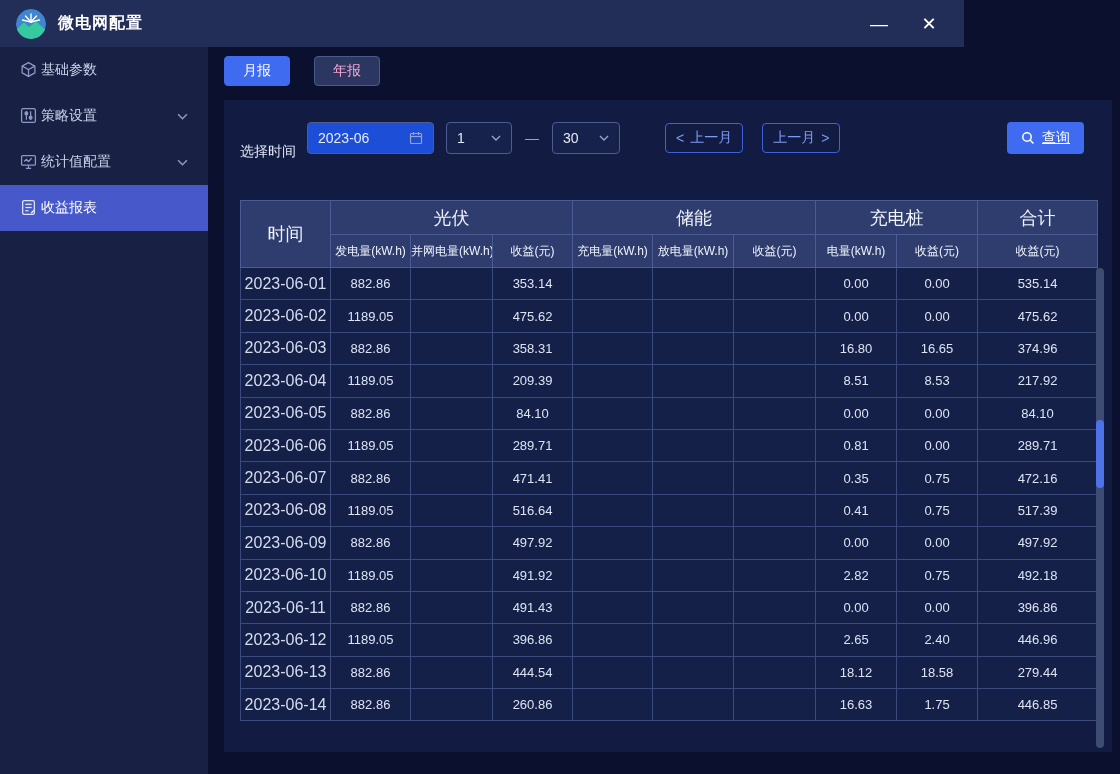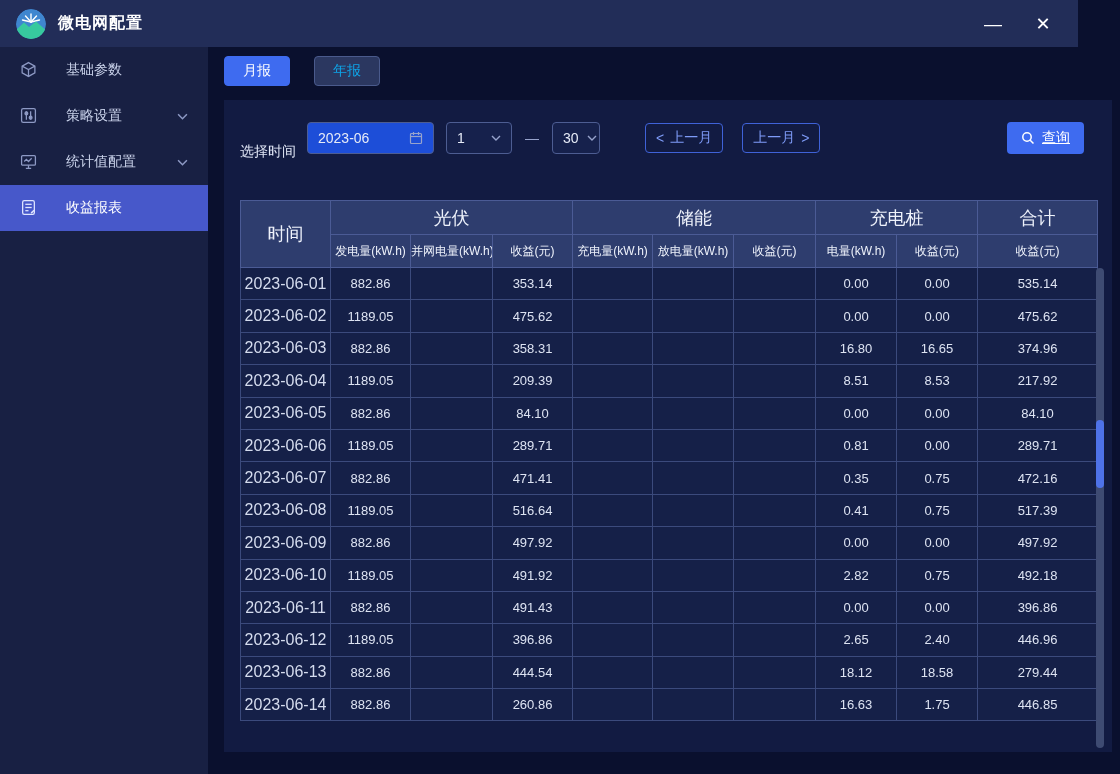--- a/index.html
+++ b/index.html
@@ -6,52 +6,52 @@
   html, body { width: 1120px; height: 774px; overflow: hidden; }
   body {
     font-family: "Liberation Sans", "DejaVu Sans", sans-serif;
     background: #0a102e;
     color: #e6ebf7;
     position: relative;
   }
 
   
   .titlebar {
-    position: absolute; left: 0; top: 0; width: 1078px; height: 47px;
+    position: absolute; left: 0; top: 0; width: 964px; height: 47px;
     background: #222d58; display: flex; align-items: center; padding: 12px 16px; justify-content: space-between;
   }
   .logo {
     width: 30px; height: 30px; border-radius: 50%; overflow: hidden;
     flex: 0 0 auto;
   }
   .app-title { margin-left: 12px; font-size: 16px; font-weight: bold; color: #ffffff; letter-spacing: 1px; }
   .win-controls { margin-left: auto; display: flex; align-items: center; gap: 28px; padding-right: 8px; }
   .win-btn { color: #ffffff; font-size: 18px; line-height: 1; cursor: default; width: 22px; text-align: center; }
 
   
   .sidebar {
     position: absolute; left: 0; top: 47px; width: 208px; height: 727px;
     background: #182043;
   }
   .side-item {
     height: 46px; display: flex; align-items: center; padding: 0 20px;
     color: #c9d2ea; font-size: 14px; cursor: default;
   }
   .side-item .s-icon { width: 18px; height: 18px; color: #8d99c4; display: inline-flex; }
-  .side-item .s-label { margin-left: 28px; }
+  .side-item .s-label { margin-left: 3px; }
   .side-item .chev { margin-left: auto; color: #8d99c4; display: inline-flex; }
   .side-item.active { background: #4758ca; color: #ffffff; }
   .side-item.active .s-icon { color: #dfe5ff; }
 
   
   .tabs { position: absolute; left: 224px; top: 56px; display: flex; gap: 24px; }
   .tab {
     height: 30px; padding: 0 18px; border-radius: 4px; font-size: 14px;
     display: flex; align-items: center; justify-content: center;
-    background: #2b3760; border: 1px solid #4a5a8c; color: #0ea5e9; cursor: default;
+    background: #2b3760; border: 1px solid #4a5a8c; color: #f9a8d4; cursor: default;
   }
   .tab.active { background: #3e6bf0; border-color: #3e6bf0; color: #ffffff; }
 
   .panel {
     position: absolute; left: 224px; top: 100px; width: 888px; height: 652px;
     background: #121b42;
   }
 
   
   .filter-row { position: absolute; left: 16px; top: 22px; width: 856px; height: 32px; display: flex; align-items: center; }
@@ -62,21 +62,21 @@
   }
   .date-input .d-val { flex: 1; }
   .date-input .d-icon { color: #97a3cc; display: inline-flex; }
   .select {
     height: 32px; background: #16214c; border: 1px solid #4d5d92; border-radius: 4px;
     display: flex; align-items: center; padding: 0 10px; font-size: 14px; color: #e6ebf7;
   }
   .select .s-val { flex: 1; }
   .select .s-chev { color: #97a3cc; display: inline-flex; margin-left: 8px; }
   .sel-start { width: 66px; margin-left: 12px; }
-  .sel-end { width: 48px; }
+  .sel-end { width: 68px; }
   .dash { width: 40px; text-align: center; color: #97a3cc; font-size: 14px; }
   .btn-outline {
     height: 30px; padding: 0 10px; margin-left: 0; border-radius: 4px; font-size: 14px;
     background: transparent; border: 1px solid #3f62d8; color: #7e9bf7;
     display: flex; align-items: center; gap: 6px; cursor: default; white-space: nowrap;
   }
   .btn-prev { margin-left: 45px; }
   .btn-next { margin-left: 19px; }
   .btn-query {
     margin-left: auto; margin-right: 12px;

